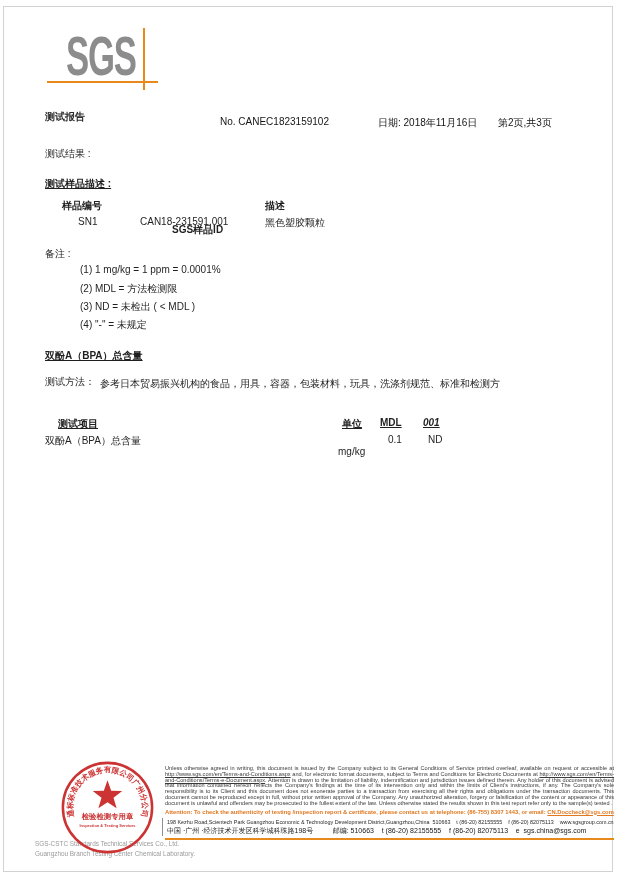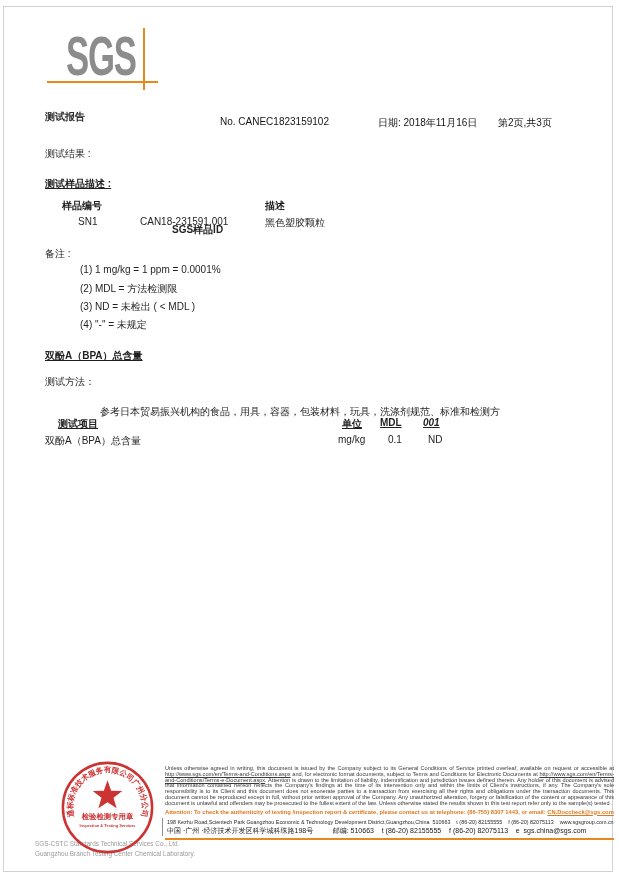--- a/index.html
+++ b/index.html
@@ -17,21 +17,21 @@
     letter-spacing:-2px;}
   .logo-vline{position:absolute;left:143px;top:28px;width:2px;height:62px;background:#e8891c;}
   .logo-hline{position:absolute;left:47px;top:81px;width:111px;height:2px;background:#e8891c;}
   
   .title{font-size:10px;font-weight:bold;color:#2b2b2b;}
   .hdr{font-size:10px;color:#151515;}
   .body-txt{font-size:10px;color:#1f1f1f;}
   .bold{font-weight:bold;}
   .uline{text-decoration:underline;}
   .ital{font-style:italic;}
-  .method{line-height:18px;margin-top:28px;}
+  .method{line-height:18px;}
   
   .footer-right{position:absolute;left:165px;top:766px;width:449px;}
   .disclaimer{font-size:5.6px;line-height:5.8px;text-align:justify;color:#3a3a3a;}
   .disclaimer .lnk{text-decoration:underline;}
   .attention{font-size:5.8px;line-height:6.2px;color:#e07820;font-weight:bold;margin-top:2px;}
   .attention .lnk{text-decoration:underline;}
   .addr-block{margin-top:3px;margin-left:-3px;padding-left:4px;border-left:1px solid #8f8f8f;}
   .addr-line-en{font-size:5.4px;line-height:8px;color:#2a2a2a;white-space:pre;}
   .addr-line-cn{font-size:7px;line-height:10px;color:#1a1a1a;white-space:pre;}
   .orange-rule{margin-top:2px;border-top:2px solid #e8891c;}
@@ -77,21 +77,21 @@
 <div class="abs body-txt method" style="left:100px;top:375px;width:470px;">
   <span>参考日本贸易振兴机构的食品，用具，容器，包装材料，玩具，洗涤剂规范、标准和检测方</span><br>
 </div>
 
 <div>
   <span class="abs body-txt bold uline" style="left:58px;top:417px;">测试项目</span>
   <span class="abs body-txt bold uline" style="left:342px;top:417px;">单位</span>
   <span class="abs body-txt bold uline" style="left:380px;top:417px;">MDL</span>
   <span class="abs body-txt bold uline ital" style="left:423px;top:417px;">001</span>
   <span class="abs body-txt" style="left:45px;top:434px;">双酚A（BPA）总含量</span>
-  <span class="abs body-txt" style="left:338px;top:434px;">mg/kg</span>
+  <span class="abs body-txt" style="left:338px;top:446px;">mg/kg</span>
   <span class="abs body-txt" style="left:388px;top:434px;">0.1</span>
   <span class="abs body-txt" style="left:428px;top:434px;">ND</span>
 </div>
 
 <div class="company-gray" style="top:839px;">SGS-CSTC Standards Technical Services Co., Ltd.</div>
 <div class="company-gray" style="top:849px;">Guangzhou Branch Testing Center Chemical Laboratory.</div>
 
 <svg class="stamp-svg" viewBox="0 0 100 100">
   <defs>
     <path id="arcTop" d="M 16.2,62.3 A 36,36 0 1 1 83.8,62.3" fill="none"></path>

